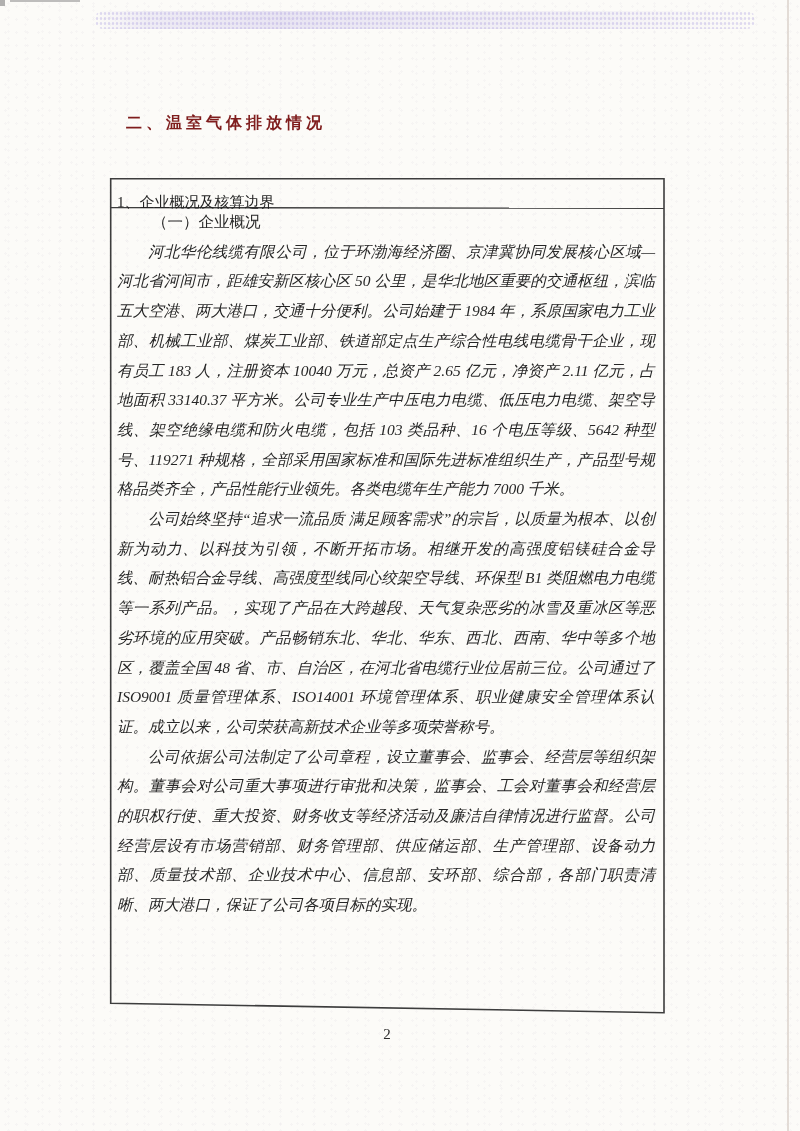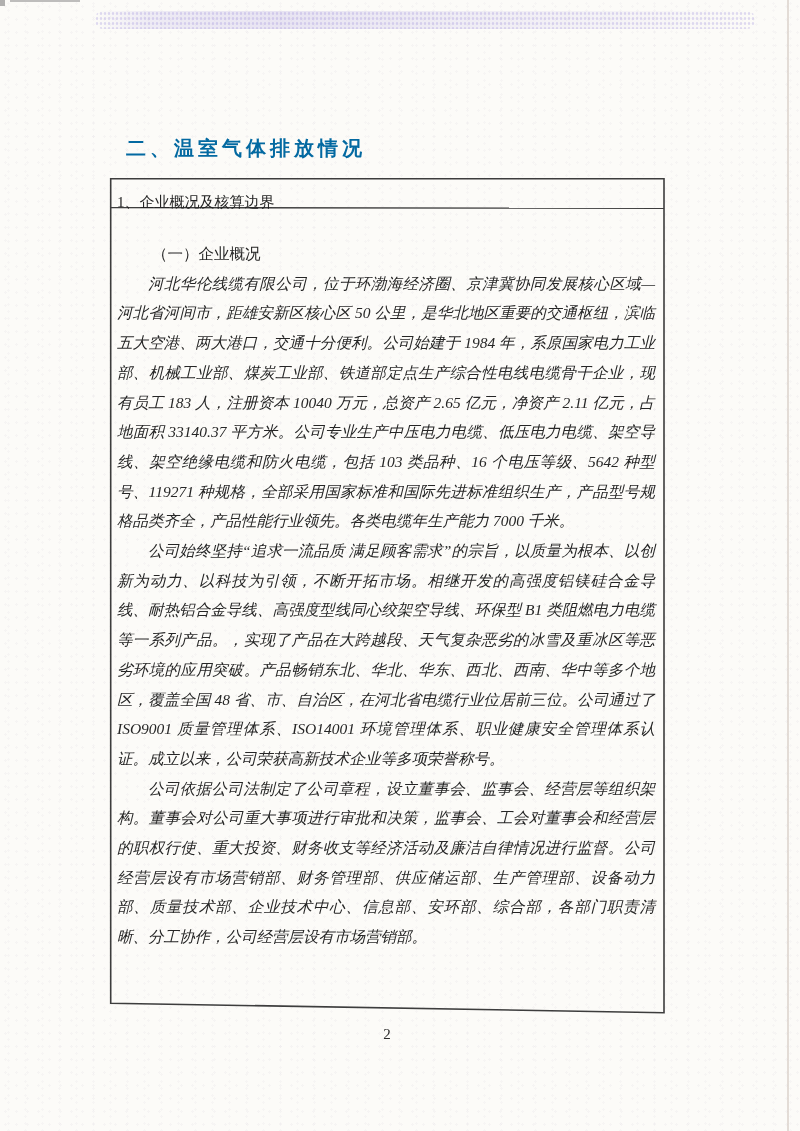--- a/index.html
+++ b/index.html
@@ -38,43 +38,42 @@
     position: absolute; left: 0; top: 0; width: 5px; height: 6px;
     background: #666; opacity: 0.5;
   }
   .page-edge-right {
     position: absolute; left: 787px; top: 0; width: 2px; height: 1131px;
     background: rgba(198,182,172,0.45);
   }
 
   
   .doc-title {
-    position: absolute; left: 126px; top: 136px;
+    position: absolute; left: 126px; top: 110px;
     font-family: "Liberation Sans", "DejaVu Sans", sans-serif;
-    font-weight: bold; font-size: 20px; line-height: 25px;
-    letter-spacing: 4px; color: #0369a1;
+    font-weight: bold; font-size: 16px; line-height: 25px;
+    letter-spacing: 4px; color: #7f1d1d;
     white-space: nowrap;
   }
 
   
   .box-outline-svg { position: absolute; left: 0; top: 0; width: 800px; height: 1131px; }
 
   .box-header {
     position: absolute; left: 117px; top: 183px; width: 540px;
     font-size: 15px; line-height: 22px; color: #1f1f1f;
     white-space: nowrap;
     margin-top: 8px;
   }
 
   .box-content {
     position: absolute; left: 117px; top: 207px; width: 538px;
     font-size: 15.5px; line-height: 29.7px;
     text-align: justify; text-justify: inter-character;
     color: #262626;
-    margin-top: 32px;
   }
   .box-content .subheader { padding-left: 35px; text-align: left; }
   .box-content p { text-indent: 31px; font-style: italic; }
 
   .page-number {
     position: absolute; left: 110px; top: 1026px; width: 554px;
     text-align: center; font-size: 15px; color: #2a2a2a;
   }
 </style>
 </head>
@@ -91,16 +90,16 @@
   <polygon points="110.7,178.7 664,178.7 664,1012.7 110.7,1003.2" fill="none" stroke="#3d3d3d" stroke-width="1.6"></polygon>
   <line x1="110.7" y1="207.6" x2="664" y2="208.3" stroke="#3d3d3d" stroke-width="1.4"></line>
 </svg>
 
 <div class="box-header">1、企业概况及核算边界</div>
 
 <div class="box-content">
   <div class="subheader">（一）企业概况</div>
   <p>河北华伦线缆有限公司，位于环渤海经济圈、京津冀协同发展核心区域—河北省河间市，距雄安新区核心区 50 公里，是华北地区重要的交通枢纽，滨临五大空港、两大港口，交通十分便利。公司始建于 1984 年，系原国家电力工业部、机械工业部、煤炭工业部、铁道部定点生产综合性电线电缆骨干企业，现有员工 183 人，注册资本 10040 万元，总资产 2.65 亿元，净资产 2.11 亿元，占地面积 33140.37 平方米。公司专业生产中压电力电缆、低压电力电缆、架空导线、架空绝缘电缆和防火电缆，包括 103 类品种、16 个电压等级、5642 种型号、119271 种规格，全部采用国家标准和国际先进标准组织生产，产品型号规格品类齐全，产品性能行业领先。各类电缆年生产能力 7000 千米。</p>
   <p>公司始终坚持“追求一流品质 满足顾客需求”的宗旨，以质量为根本、以创新为动力、以科技为引领，不断开拓市场。相继开发的高强度铝镁硅合金导线、耐热铝合金导线、高强度型线同心绞架空导线、环保型 B1 类阻燃电力电缆等一系列产品。，实现了产品在大跨越段、天气复杂恶劣的冰雪及重冰区等恶劣环境的应用突破。产品畅销东北、华北、华东、西北、西南、华中等多个地区，覆盖全国 48 省、市、自治区，在河北省电缆行业位居前三位。公司通过了 ISO9001 质量管理体系、ISO14001 环境管理体系、职业健康安全管理体系认证。成立以来，公司荣获高新技术企业等多项荣誉称号。</p>
-  <p>公司依据公司法制定了公司章程，设立董事会、监事会、经营层等组织架构。董事会对公司重大事项进行审批和决策，监事会、工会对董事会和经营层的职权行使、重大投资、财务收支等经济活动及廉洁自律情况进行监督。公司经营层设有市场营销部、财务管理部、供应储运部、生产管理部、设备动力部、质量技术部、企业技术中心、信息部、安环部、综合部，各部门职责清晰、分工协作，公司经营层设有市场营销部。</p>
+  <p>公司依据公司法制定了公司章程，设立董事会、监事会、经营层等组织架构。董事会对公司重大事项进行审批和决策，监事会、工会对董事会和经营层的职权行使、重大投资、财务收支等经济活动及廉洁自律情况进行监督。公司经营层设有市场营销部、财务管理部、供应储运部、生产管理部、设备动力部、质量技术部、企业技术中心、信息部、安环部、综合部，各部门职责清晰、两大港口，保证了公司各项目标的实现。</p>
 </div>
 
 <div class="page-number">2</div>
 
 </body></html>

